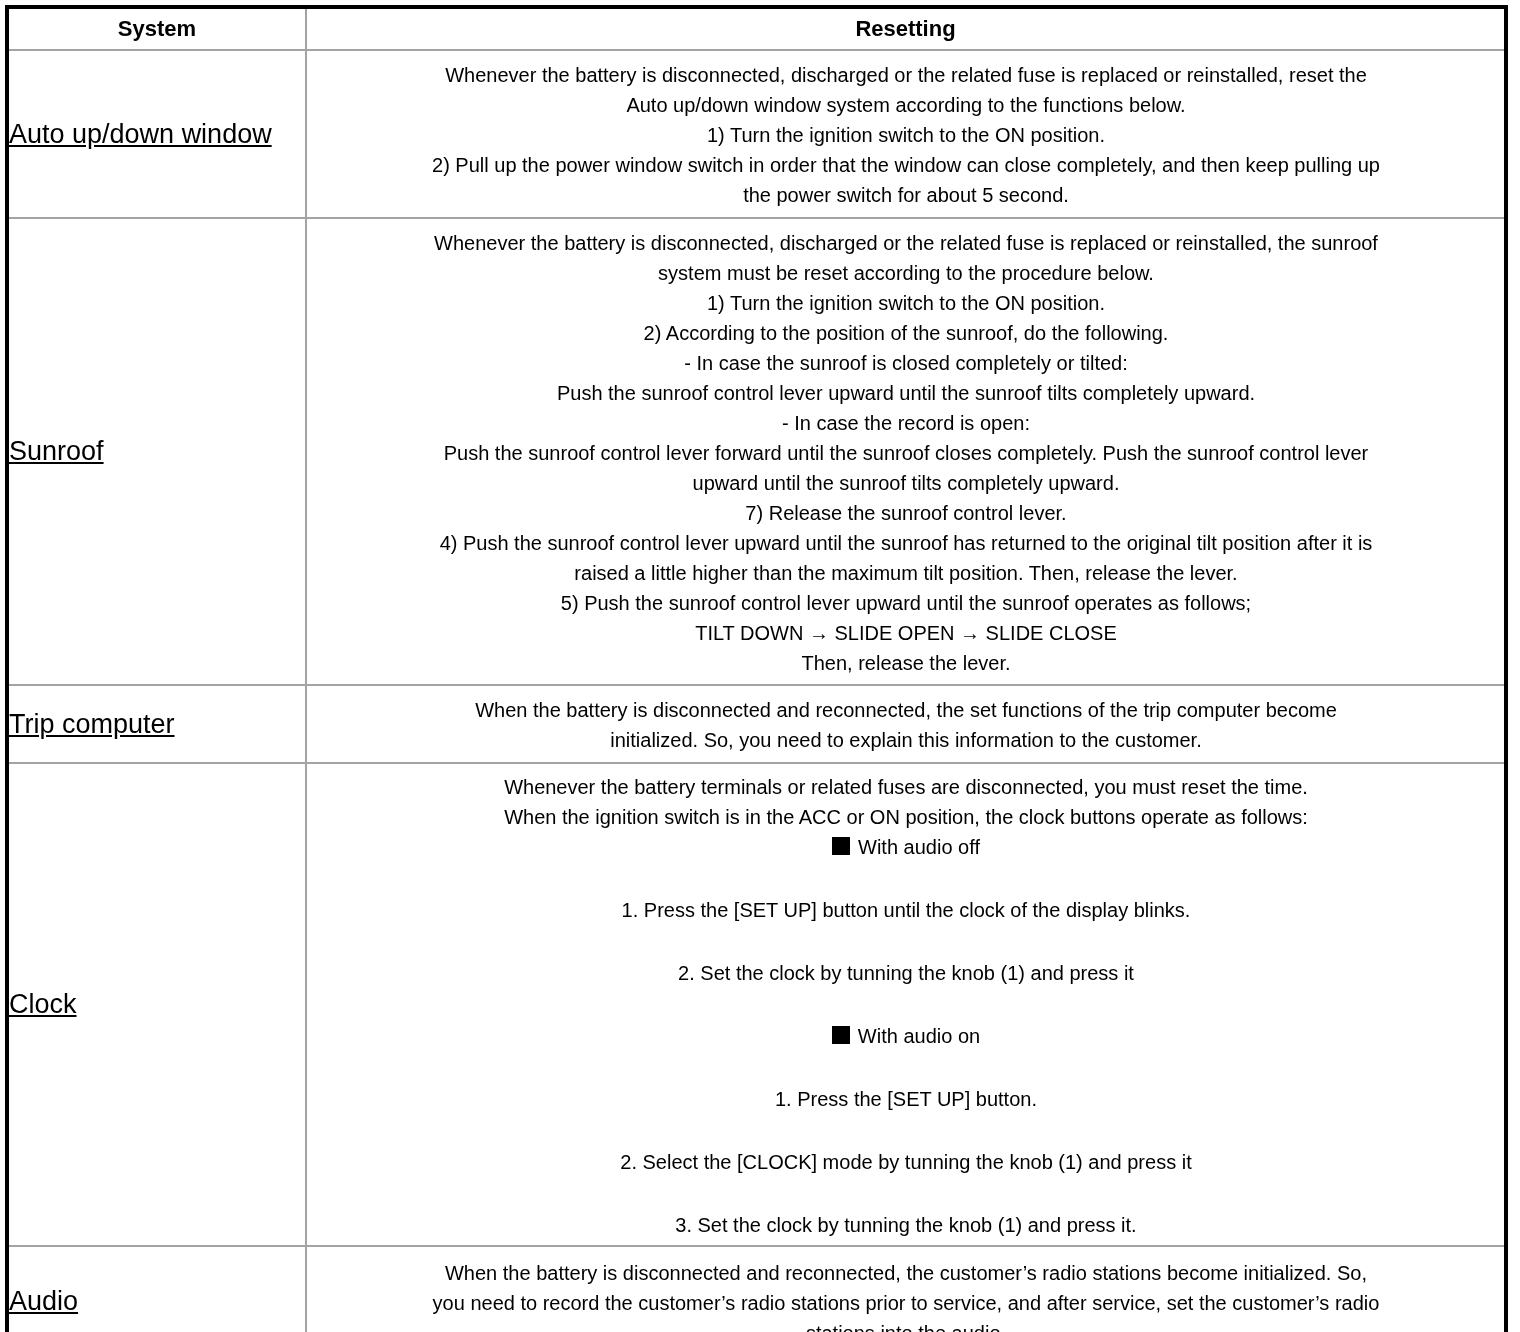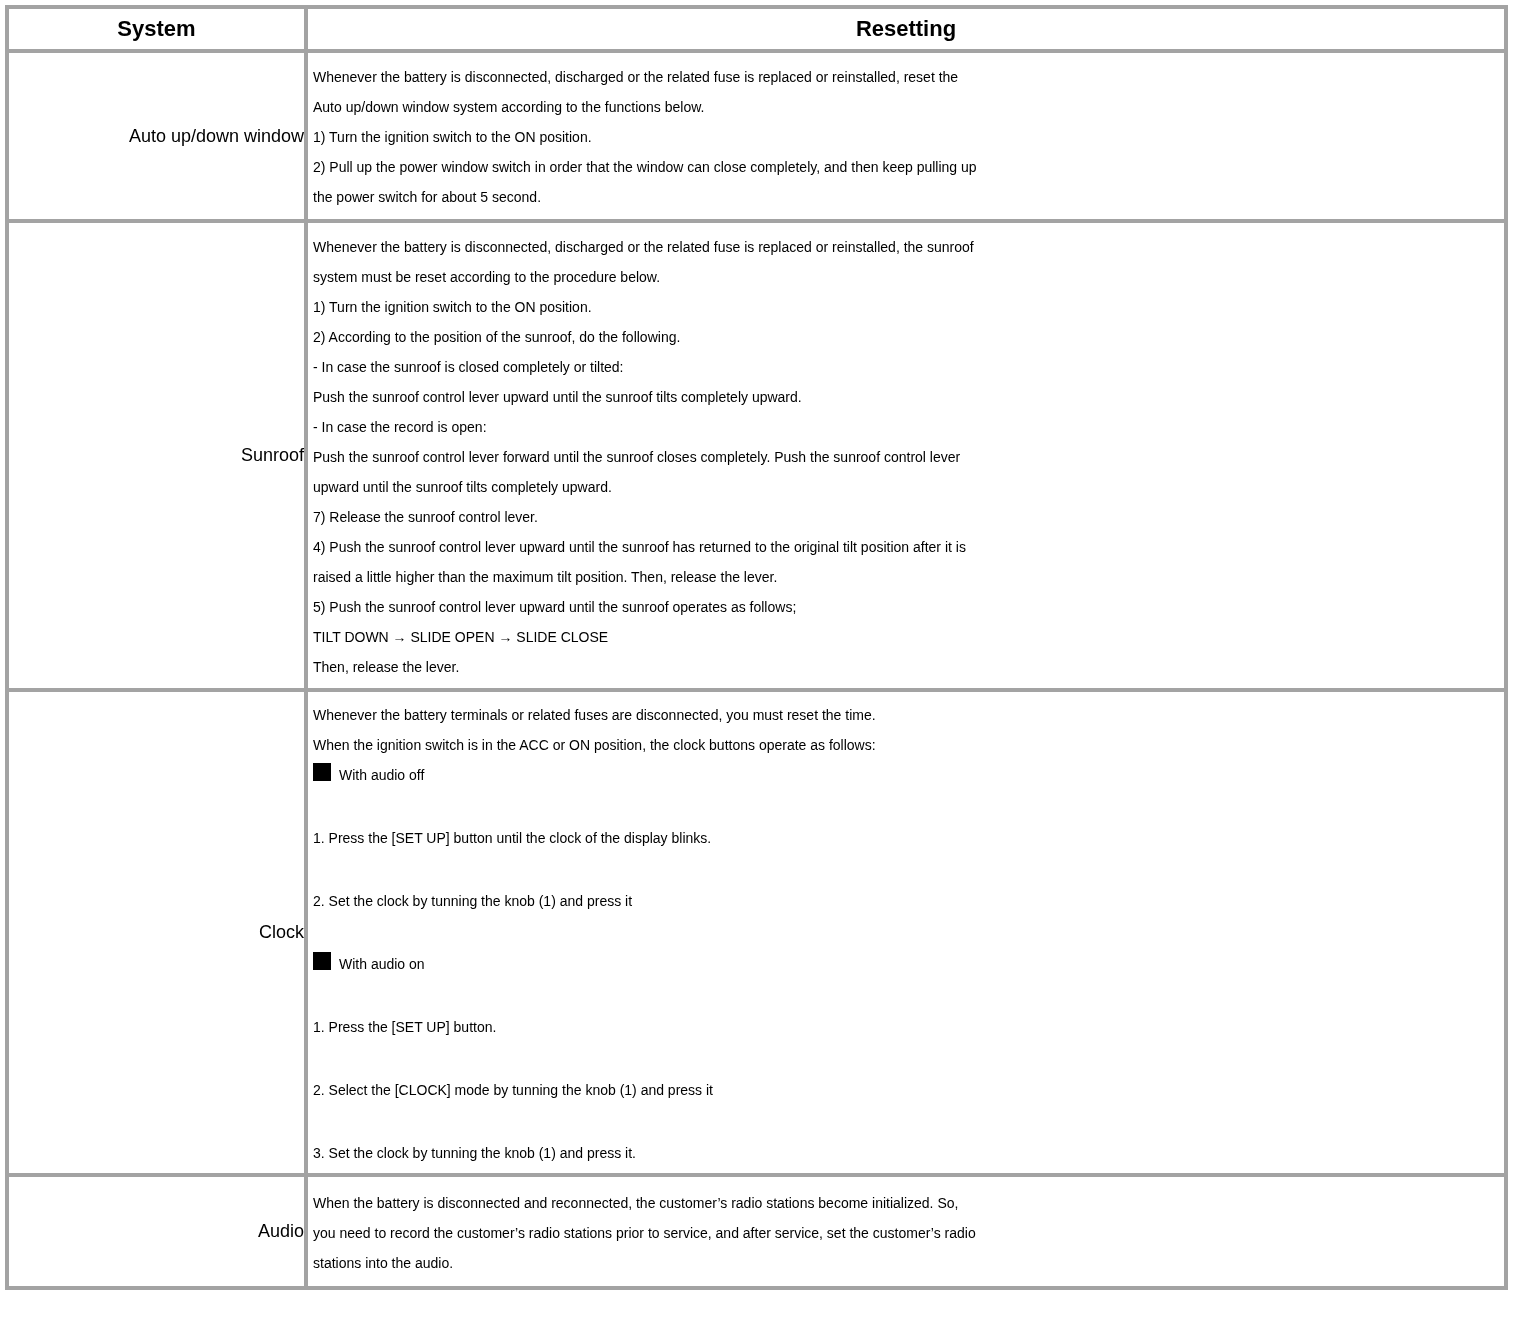--- a/index.html
+++ b/index.html
@@ -5,24 +5,24 @@
   html, body { margin: 0; padding: 0; background: #ffffff; }
   body { width: 1520px; height: 1332px; position: relative; overflow: hidden;
          font-family: "Liberation Sans", sans-serif; color: #000; }
   table.reset-table {
     position: absolute; left: 5px; top: 5px; width: 1503px;
     border-collapse: collapse; border: 4px solid #000;
     table-layout: fixed;
   }
   col.c1 { width: 299px; }
   col.c2 { width: auto; }
-  th, td { border: 4px solid #a3a3a3; padding: 0; vertical-align: middle; }
+  th, td { border: 2px solid #a3a3a3; padding: 0; vertical-align: middle; }
   th { font-weight: bold; font-size: 22px; height: 40px; text-align: center; }
-  td.sys { text-align: right; font-size: 18px; }
-  td.desc { font-size: 14px; line-height: 30px; padding: 5px 4px 3px 5px; text-align: left; }
+  td.sys { text-align: left; font-size: 27px; text-decoration: underline; }
+  td.desc { font-size: 20px; line-height: 30px; padding: 5px 4px 3px 5px; text-align: center; }
   .line { display: block; white-space: nowrap; }
   .gap { height: 33px; }
   .bullet { display: inline-block; width: 18px; height: 18px; background: #000;
             vertical-align: -1px; margin-right: 8px; }
   .row1 td { height: 158px; }
   .row2 td { height: 457px; }
   .row3 td { height: 68px; }
   .row4 td { height: 473px; }
   .row5 td { height: 101px; }
 </style>
@@ -64,20 +64,27 @@
         <span class="line">Push the sunroof control lever forward until the sunroof closes completely. Push the sunroof control lever</span>
         <span class="line">upward until the sunroof tilts completely upward.</span>
         <span class="line">7) Release the sunroof control lever.</span>
         <span class="line">4) Push the sunroof control lever upward until the sunroof has returned to the original tilt position after it is</span>
         <span class="line">raised a little higher than the maximum tilt position. Then, release the lever.</span>
         <span class="line">5) Push the sunroof control lever upward until the sunroof operates as follows;</span>
         <span class="line">TILT DOWN → SLIDE OPEN → SLIDE CLOSE</span>
         <span class="line">Then, release the lever.</span>
       </td>
     </tr>
+    <tr class="row3">
+      <td class="sys">Trip computer</td>
+      <td class="desc">
+        <span class="line">When the battery is disconnected and reconnected, the set functions of the trip computer become</span>
+        <span class="line">initialized. So, you need to explain this information to the customer.</span>
+      </td>
+    </tr>
     <tr class="row4">
       <td class="sys">Clock</td>
       <td class="desc">
         <span class="line">Whenever the battery terminals or related fuses are disconnected, you must reset the time.</span>
         <span class="line">When the ignition switch is in the ACC or ON position, the clock buttons operate as follows:</span>
         <span class="line"><span class="bullet"></span><span>With audio off</span></span>
         <span class="line gap"></span>
         <span class="line">1. Press the [SET UP] button until the clock of the display blinks.</span>
         <span class="line gap"></span>
         <span class="line">2. Set the clock by tunning the knob (1) and press it</span>

